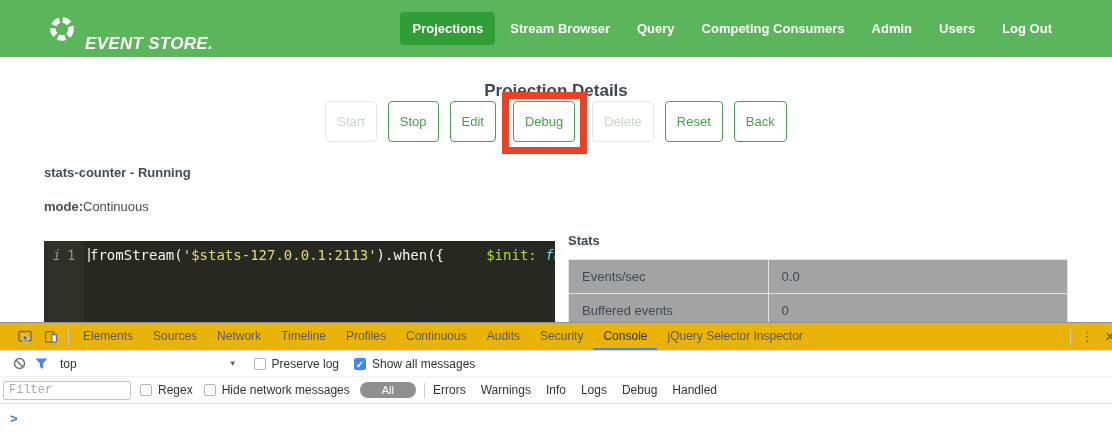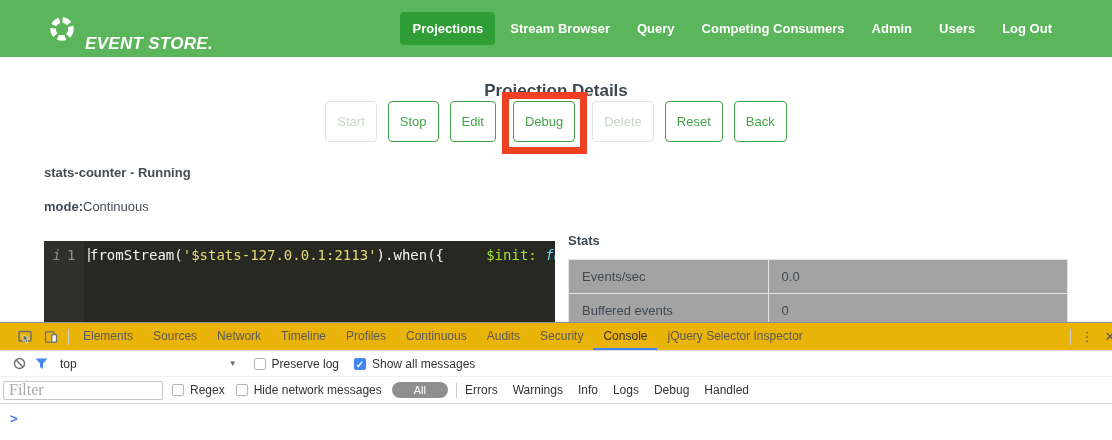--- a/index.html
+++ b/index.html
@@ -72,22 +72,22 @@
   .dd-arrow { margin-left:152px; font-size:8px; color:#666; cursor:pointer; }
   .chk { width:12px; height:12px; border:1px solid #b5b5b5; border-radius:2px; background:#fff;
          display:inline-block; flex:none; cursor:pointer; }
   .chk.checked { background:#4285f4; border-color:#4285f4; color:#fff; font-size:10px;
                  line-height:11px; text-align:center; font-weight:bold; }
   .chk-group { display:flex; align-items:center; gap:6px; }
   .g-preserve { margin-left:17px; }
   .g-show { margin-left:15px; }
 
   .dt-row2 { height:27px; display:flex; align-items:center; padding:0 3px; border-bottom:1px solid #dcdcdc; }
-  .filter-input { width:160px; height:19px; border:1px solid #c5c5c5; border-radius:2px;
-                  font-family:Liberation Serif, serif; font-size:16px; padding:0 5px; color:#333; }
+  .filter-input { width:128px; height:19px; border:1px solid #c5c5c5; border-radius:2px;
+                  font-family:Liberation Mono, monospace; font-size:12px; padding:0 5px; color:#333; }
   .filter-input::placeholder { color:#aaa; }
   .g-regex { margin-left:9px; }
   .g-hide { margin-left:11px; }
   .all-badge { background:#8f8f8f; color:#fff; border-radius:8px; padding:2px 22px; font-size:11px;
                margin-left:10px; cursor:pointer; }
   .lvl-sep { width:1px; height:15px; background:#ccc; margin:0 8px; }
   .levels { display:flex; gap:15px; }
   .level { cursor:pointer; }
 
   .dt-prompt { padding:7px 0 0 10px; }

